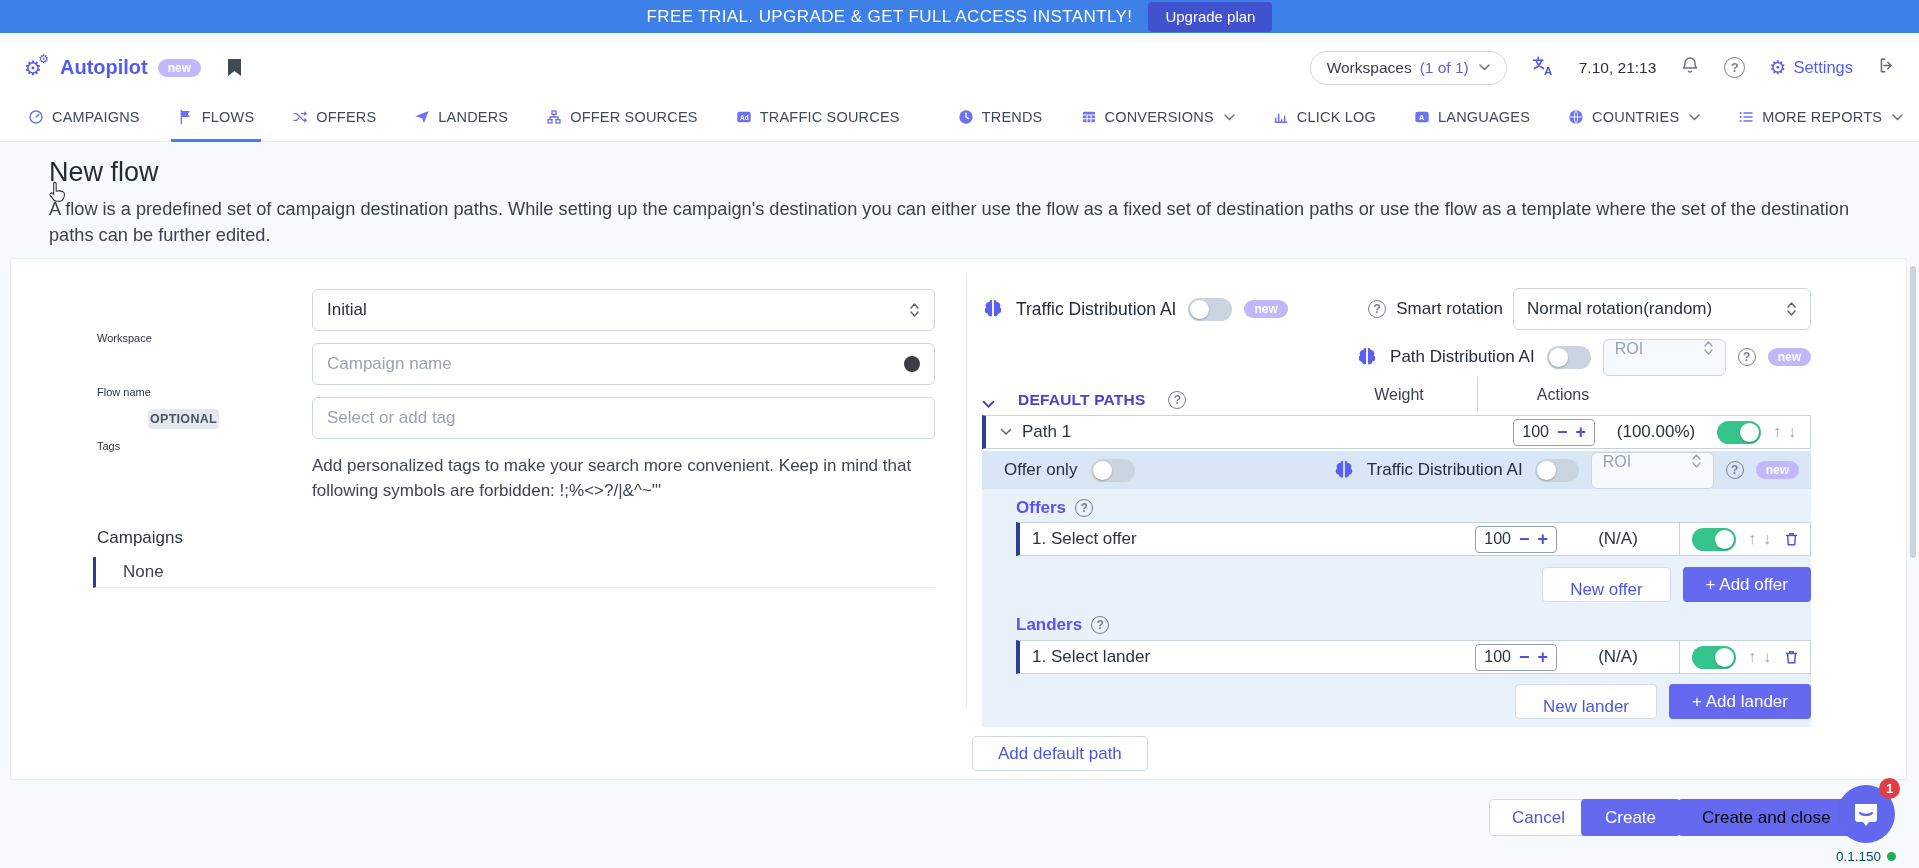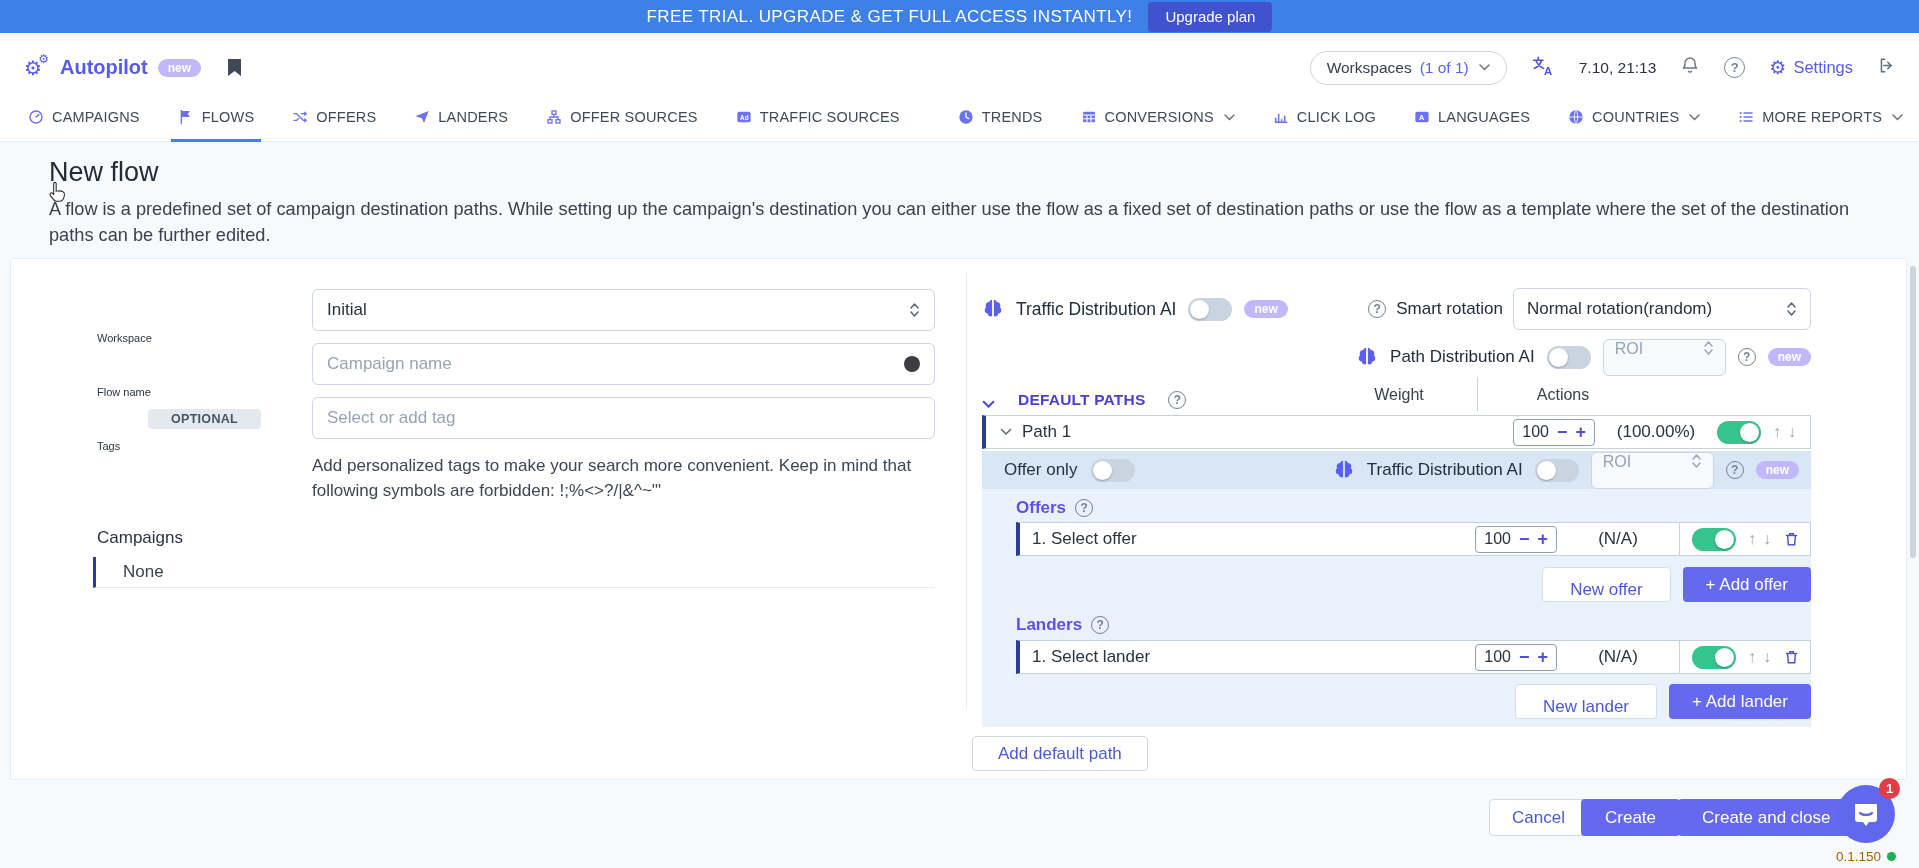--- a/index.html
+++ b/index.html
@@ -57,21 +57,21 @@
           border:1px solid #e8edf2; border-radius:3px; }
   .vdiv { position:absolute; left:955px; top:14px; width:1px; height:436px; background:#e6ebf1; }
 
   .flabel { position:absolute; left:86px; font-size:11px; color:#2b3542;margin-top:32px; }
   .finput, .fselect { position:absolute; left:301px; width:623px; height:42px; border:1px solid #ccd6e2;
           border-radius:6px; background:#fff; font-size:17px; color:#28313d; padding:0 14px; }
   .fselect { display:flex; align-items:center; justify-content:space-between; cursor:pointer; }
   .finput::placeholder { color:#97a3b4; }
   .namedot { position:absolute; left:893px; top:97px; width:16px; height:16px; border-radius:50%; background:#3a3d44; }
   .tags-opt { position:absolute; left:137px; top:150px; background:#e4e9ef; color:#4a5563; font-size:12.5px;
-              font-weight:bold; padding:3px 23px; border-radius:4px; letter-spacing:.3px; }
+              font-weight:bold; padding:3px 2px; border-radius:4px; letter-spacing:.3px; }
   .tags-help { position:absolute; left:301px; top:194px; width:648px; font-size:17px; line-height:25px; color:#3c4654; }
   .camp-label { position:absolute; left:86px; top:269px; font-size:17px; color:#2b3542; }
   .none-row { position:absolute; left:82px; top:298px; width:842px; height:31px; border-left:3px solid #2c3e8f;
               border-bottom:1px solid #e6ebf1; display:flex; align-items:center; padding-left:27px;
               font-size:17px; color:#39434f; }
 
   
   .brain { color:#5a5ff0; width:22px; height:22px; flex:0 0 auto; }
   .toggle { position:relative; width:44px; height:23px; border-radius:12px; background:#c9d4e0; flex:0 0 auto; cursor:pointer; }
   .toggle .knob { position:absolute; top:2px; left:2px; width:19px; height:19px; border-radius:50%; background:#fff;
@@ -130,27 +130,27 @@
   .btn-solid { height:35px; padding:0 23px; background:#6469f0; border:none; border-radius:4px; color:#fff; font-size:17px; }
   .adp { position:absolute; left:961px; top:477px; height:35px; padding:0 25px; background:#fff;
          border:1px solid #d0d9e2; border-radius:4px; color:#4c58da; font-size:17px; }
 
   
   .f-cancel { position:absolute; left:1489px; top:799px; height:37px; padding:0 22px; background:#fff;
               border:1px solid #d3dae2; border-radius:4px; color:#4c58da; font-size:17px; }
   .f-create { position:absolute; left:1581px; top:799px; height:37px; padding:0 24px; background:#6469f0;
               border:none; border-radius:4px; color:#fff; font-size:17px; }
   .f-cc { position:absolute; left:1678px; top:799px; height:37px; padding:0 24px; background:#6469f0;
-          border:none; border-radius:4px; color:#ffffff; font-size:17px; }
+          border:none; border-radius:4px; color:#000000; font-size:17px; }
   .chat { position:absolute; left:1837px; top:785px; width:58px; height:58px; border-radius:50%; background:#6168ee;
           display:flex; align-items:center; justify-content:center; cursor:pointer; }
   .chat-badge { position:absolute; left:1879px; top:778px; width:21px; height:21px; border-radius:50%;
                 background:#e23c44; color:#fff; font-size:13px; font-weight:bold;
                 display:flex; align-items:center; justify-content:center; }
-  .version { position:absolute; right:23px; top:849px; font-size:13.5px; color:#a16207;
+  .version { position:absolute; right:23px; top:849px; font-size:13.5px; color:#0c4a6e;
              display:flex; align-items:center; gap:6px; }
   .gdot { width:9px; height:9px; border-radius:50%; background:#1fae53; }
   .scroll-thumb { position:absolute; left:1910px; top:266px; width:6px; height:292px; background:#ccd4dd; border-radius:3px; }
 </style>
 </head>
 <body>
 
 <div class="screen">
 
   <div class="banner">

